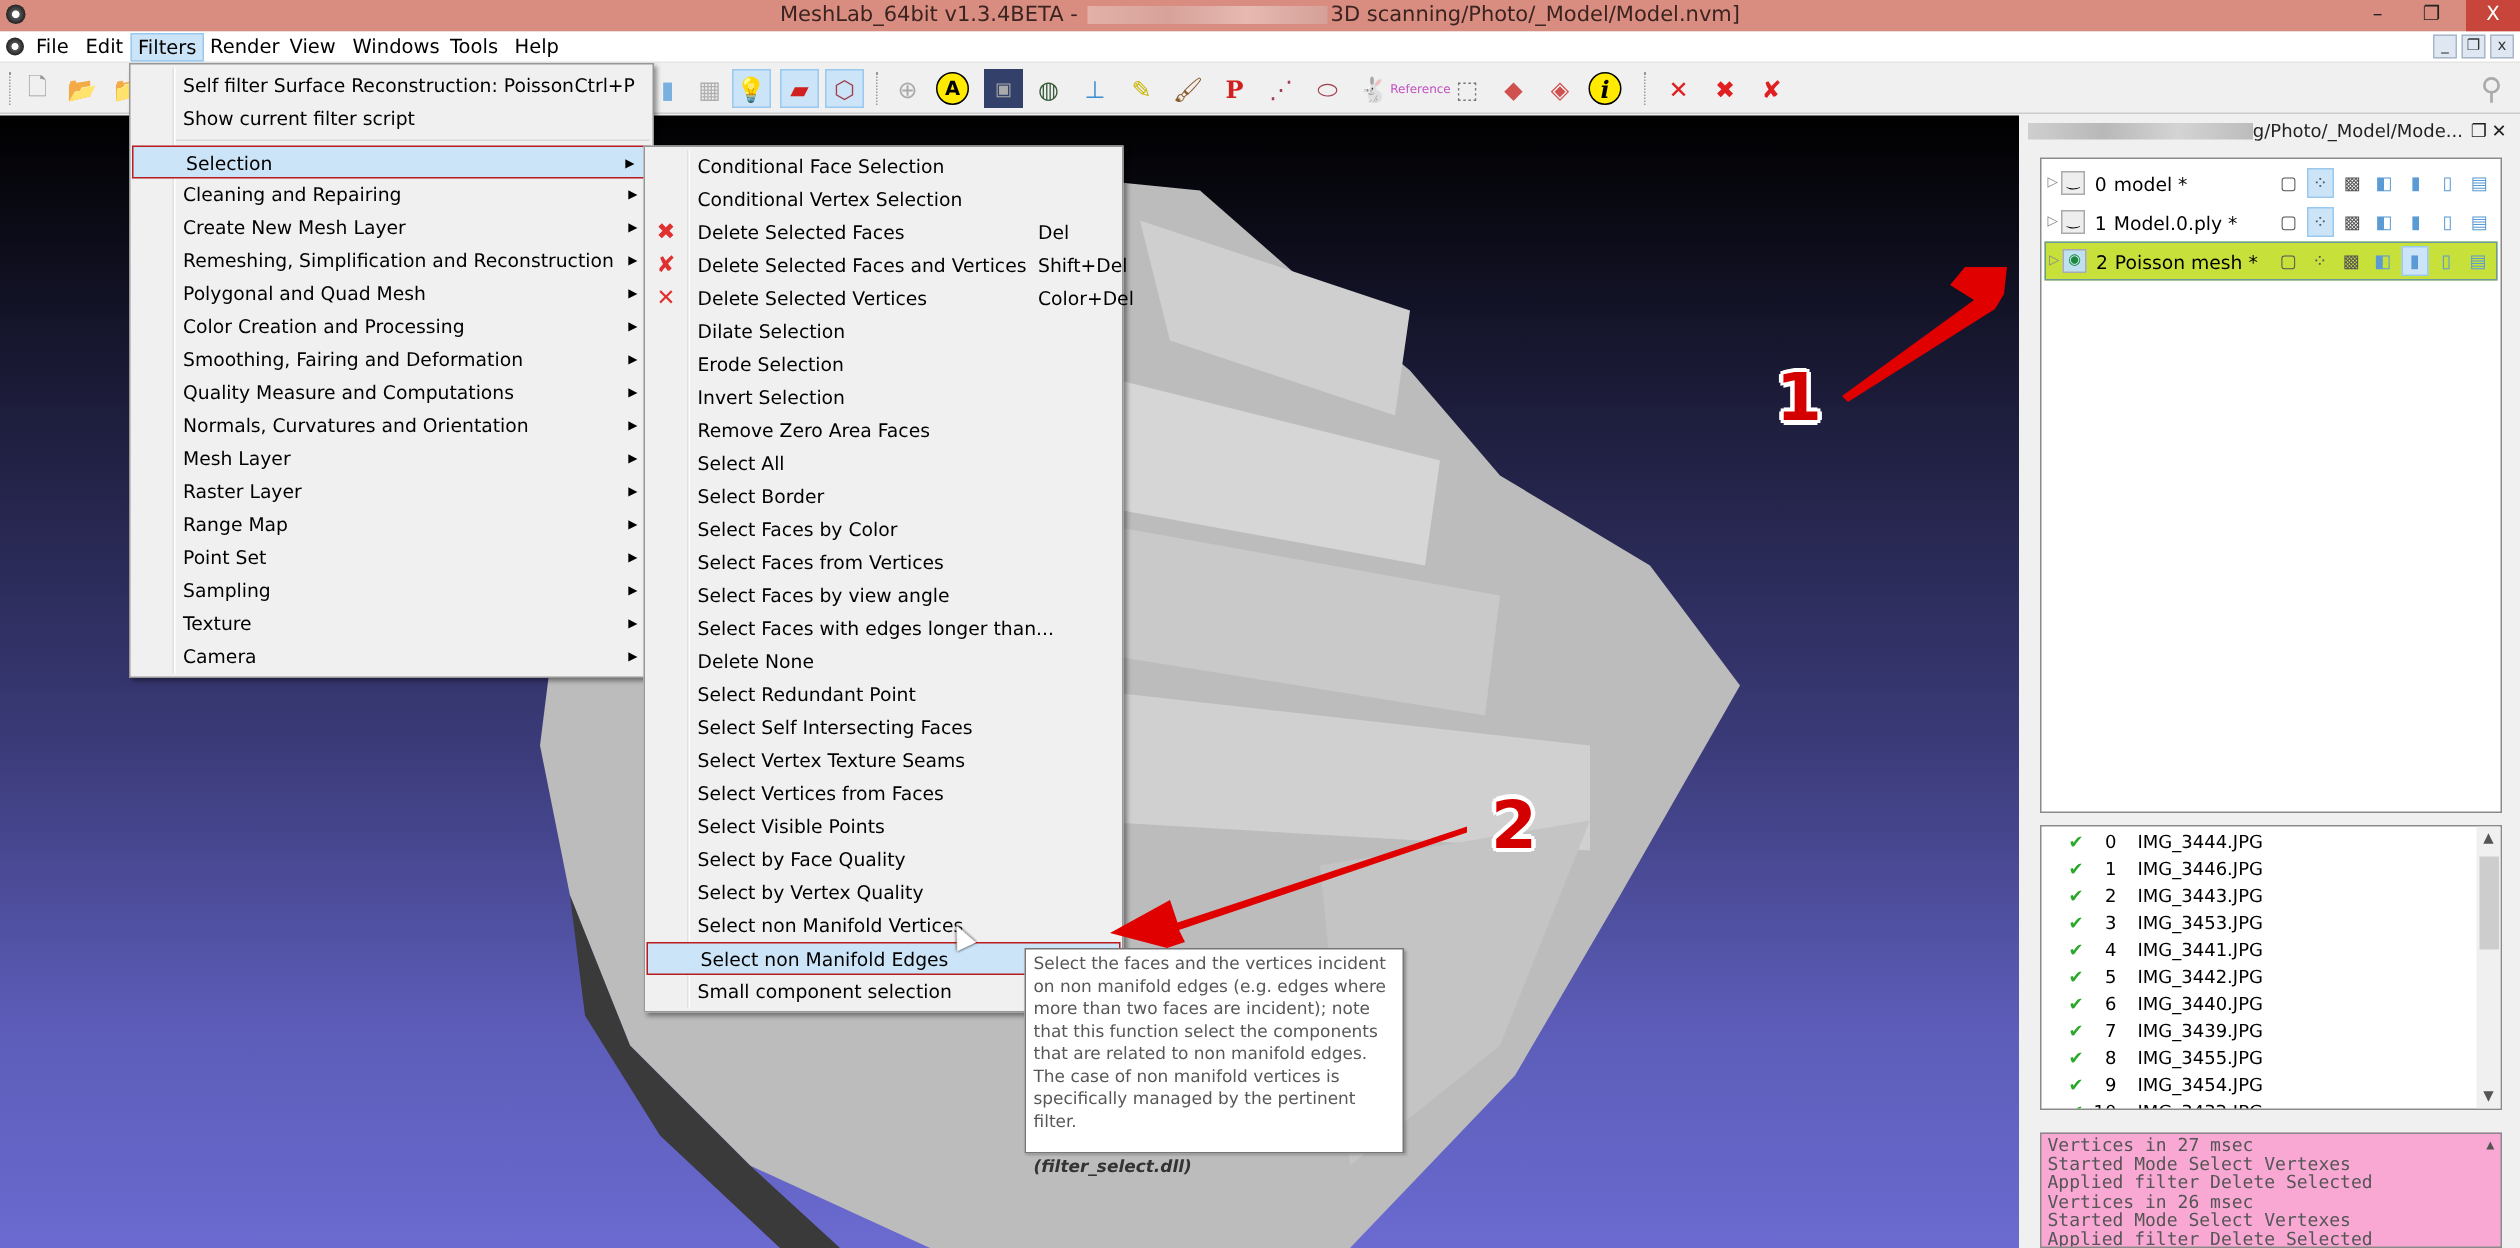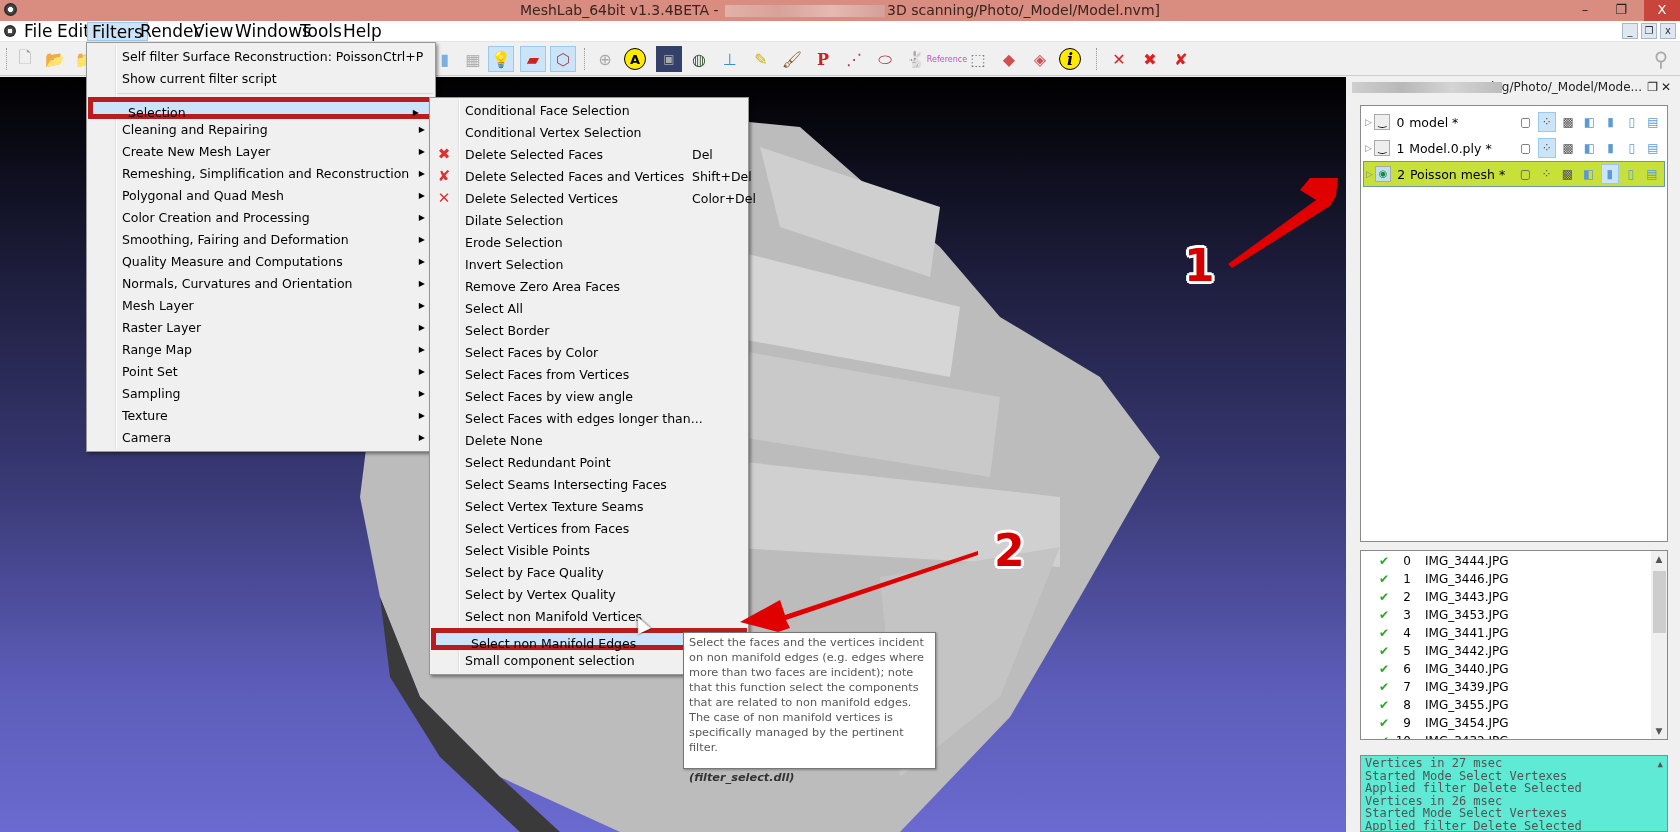--- a/index.html
+++ b/index.html
@@ -3,33 +3,33 @@
 <meta charset="utf-8">
 <style>
 *{box-sizing:border-box;margin:0;padding:0}
 body{width:1680px;height:832px;overflow:hidden;font-family:"DejaVu Sans",sans-serif;font-size:12px;color:#000;background:#f0f0f0;position:relative}
 .titlebar{position:absolute;left:0;top:0;width:1680px;height:21px;background:#d98d80;color:#3a2320;font-size:14px;text-align:center;line-height:20px}
 .titlebar .app-icon{position:absolute;left:4px;top:3px;width:13px;height:13px;border-radius:50%;background:radial-gradient(circle,#fff 25%,#555 30%,#222 70%)}
 .titlebar .blur{display:inline-block;width:160px;height:12px;background:linear-gradient(90deg,#e3b1a8,#d7a29a,#e6b9b1,#d4a097);vertical-align:middle;margin:0 2px}
 .win-ctrl{position:absolute;top:0;height:21px;width:30px;text-align:center;font-size:13px;line-height:20px;color:#222}
 .win-close{right:0;width:36px;background:#c7453a;color:#fff}
 .menubar{position:absolute;left:0;top:21px;width:1680px;height:21px;background:#fff;border-bottom:1px solid #e5e5e5}
-.menubar .mi{position:absolute;top:1px;height:19px;line-height:19px;padding:0 4px;font-size:17px}
+.menubar .mi{position:absolute;top:1px;height:19px;line-height:19px;padding:0 4px;font-size:13px}
 .menubar .mi.active{background:#cce4f7;border:1px solid #99c9ef}
 .menubar .app-icon2{position:absolute;left:4px;top:4px;width:12px;height:12px;border-radius:50%;background:radial-gradient(circle,#fff 25%,#555 30%,#222 70%)}
 .mdi-btn{position:absolute;top:23px;width:16px;height:16px;border:1px solid #a9b8c9;background:#dfe8f2;font-size:10px;text-align:center;line-height:14px;color:#333}
 .toolbar{position:absolute;left:0;top:42px;width:1680px;height:34px;background:#f0f0f0;border-bottom:1px solid #ccc}
 .tb{position:absolute;top:4px;width:26px;height:26px;display:flex;align-items:center;justify-content:center;font-size:16px}
 .tb.on{background:#cce4f7;border:1px solid #99c9ef}
 .tb-sep{position:absolute;top:6px;width:2px;height:22px;border-left:1px dotted #999}
 .viewport{position:absolute;left:0;top:77px;width:1346px;height:755px;background:linear-gradient(180deg,#000 0%,#1c1c3a 25%,#3a3a78 55%,#5c5cb8 80%,#6a6ad0 100%);overflow:hidden}
 .menu{position:absolute;background:#f0f0f0;border:1px solid #979797;box-shadow:2px 2px 3px rgba(0,0,0,.4)}
 .menu .gutter{position:absolute;top:2px;bottom:2px;left:28px;border-left:1px solid #e0e0e0;border-right:1px solid #fff}
 .item{position:relative;height:22px;line-height:22px;padding-left:35px;font-size:12.5px;white-space:nowrap}
-.item.hl{background:#cce4f7;border:5px solid #b91c1c;margin:0 1px}
+.item.hl{background:#cce4f7;border:1px solid #b91c1c;margin:0 1px}
 .item .arrow{position:absolute;right:10px;top:0;font-size:8px}
 .item .sc{position:absolute;left:262px;top:0}
 .item .micon{position:absolute;left:6px;top:2px;width:16px;height:16px;color:#e03030;font-size:15px;font-weight:bold;line-height:16px;text-align:center}
 .sep{height:1px;background:#d7d7d7;margin:3px 2px 3px 30px}
 .tooltip{position:absolute;left:683px;top:632px;width:253px;height:137px;background:#fff;border:1px solid #767676;padding:2px 5px;font-size:11.3px;line-height:15px;color:#575757;box-shadow:1px 1px 2px rgba(0,0,0,.3)}
 .tooltip .dll{font-style:italic;font-weight:bold;margin-top:15px;color:#333}
 .cursor{position:absolute;left:634px;top:616px;width:0;height:0;border-left:7px solid transparent;border-right:7px solid transparent;border-bottom:16px solid #fff;transform:rotate(-25deg);filter:drop-shadow(0 0 1px #000)}
 .panel{position:absolute;left:1346px;top:77px;width:334px;height:755px;background:#f0f0f0}
 .panel-title{position:absolute;left:6px;top:2px;width:320px;height:16px;font-size:12px;line-height:16px;text-align:right;padding-right:30px;color:#222}
 .panel-title .blur{position:absolute;left:0;top:3px;width:150px;height:11px;background:linear-gradient(90deg,#cfcfcf,#b8b8b8,#d4d4d4,#bcbcbc)}
@@ -43,21 +43,21 @@
 .layer-row .ic.on{background:#cce4f7;border:1px solid #99c9ef}
 .layer-row .ic.blue{color:#5b9bd5}
 .rasters{position:absolute;left:14px;top:473px;width:308px;height:190px;background:#fff;border:1px solid #8a8a8a;overflow:hidden}
 .raster-row{height:18px;line-height:18px;font-size:12px;display:flex}
 .raster-row .chk{width:34px;padding-left:18px;color:#2aa82a;font-weight:bold}
 .raster-row .idx{width:30px;text-align:right;padding-right:14px}
 .vscroll{position:absolute;right:0;top:0;width:16px;height:100%;background:#f0f0f0}
 .vscroll .thumb{position:absolute;left:2px;top:20px;width:13px;height:62px;background:#cdcdcd}
 .vscroll .up,.vscroll .down{position:absolute;left:0;width:16px;height:16px;text-align:center;font-size:9px;line-height:16px;color:#555}
 .vscroll .up{top:0}.vscroll .down{bottom:0}
-.log{position:absolute;left:14px;top:678px;width:308px;height:77px;background:#5eead4;border:1px solid #8a8a8a;font-family:"DejaVu Sans Mono",monospace;font-size:12px;line-height:12.5px;color:#555;padding:1px 4px;overflow:hidden}
+.log{position:absolute;left:14px;top:678px;width:308px;height:77px;background:#f9a8d4;border:1px solid #8a8a8a;font-family:"DejaVu Sans Mono",monospace;font-size:12px;line-height:12.5px;color:#555;padding:1px 4px;overflow:hidden}
 .log .up{position:absolute;right:4px;top:2px;font-size:9px;color:#555}
 .arrow-svg{position:absolute;left:0;top:0;pointer-events:none}
 .badge{position:absolute;font-family:"DejaVu Sans",sans-serif;font-weight:bold;font-size:44px;color:#d40000;text-shadow:-3px 0 #fff,3px 0 #fff,0 -3px #fff,0 3px #fff,-2px -2px #fff,2px 2px #fff,-2px 2px #fff,2px -2px #fff}
 </style>
 </head>
 <body>
 
 <div class="titlebar">
   <span class="app-icon"></span>
   <span>MeshLab_64bit v1.3.4BETA -</span>
@@ -169,21 +169,21 @@
       <div class="item"><span>Invert Selection</span></div>
       <div class="item"><span>Remove Zero Area Faces</span></div>
       <div class="item"><span>Select All</span></div>
       <div class="item"><span>Select Border</span></div>
       <div class="item"><span>Select Faces by Color</span></div>
       <div class="item"><span>Select Faces from Vertices</span></div>
       <div class="item"><span>Select Faces by view angle</span></div>
       <div class="item"><span>Select Faces with edges longer than...</span></div>
       <div class="item"><span>Delete None</span></div>
       <div class="item"><span>Select Redundant Point</span></div>
-      <div class="item"><span>Select Seams Intersecting Faces</span></div>
+      <div class="item"><span>Select Self Intersecting Faces</span></div>
       <div class="item"><span>Select Vertex Texture Seams</span></div>
       <div class="item"><span>Select Vertices from Faces</span></div>
       <div class="item"><span>Select Visible Points</span></div>
       <div class="item"><span>Select by Face Quality</span></div>
       <div class="item"><span>Select by Vertex Quality</span></div>
       <div class="item"><span>Select non Manifold Vertices</span></div>
       <div class="item hl"><span>Select non Manifold Edges</span></div>
       <div class="item"><span>Small component selection</span></div>
     </div>
 </div>

